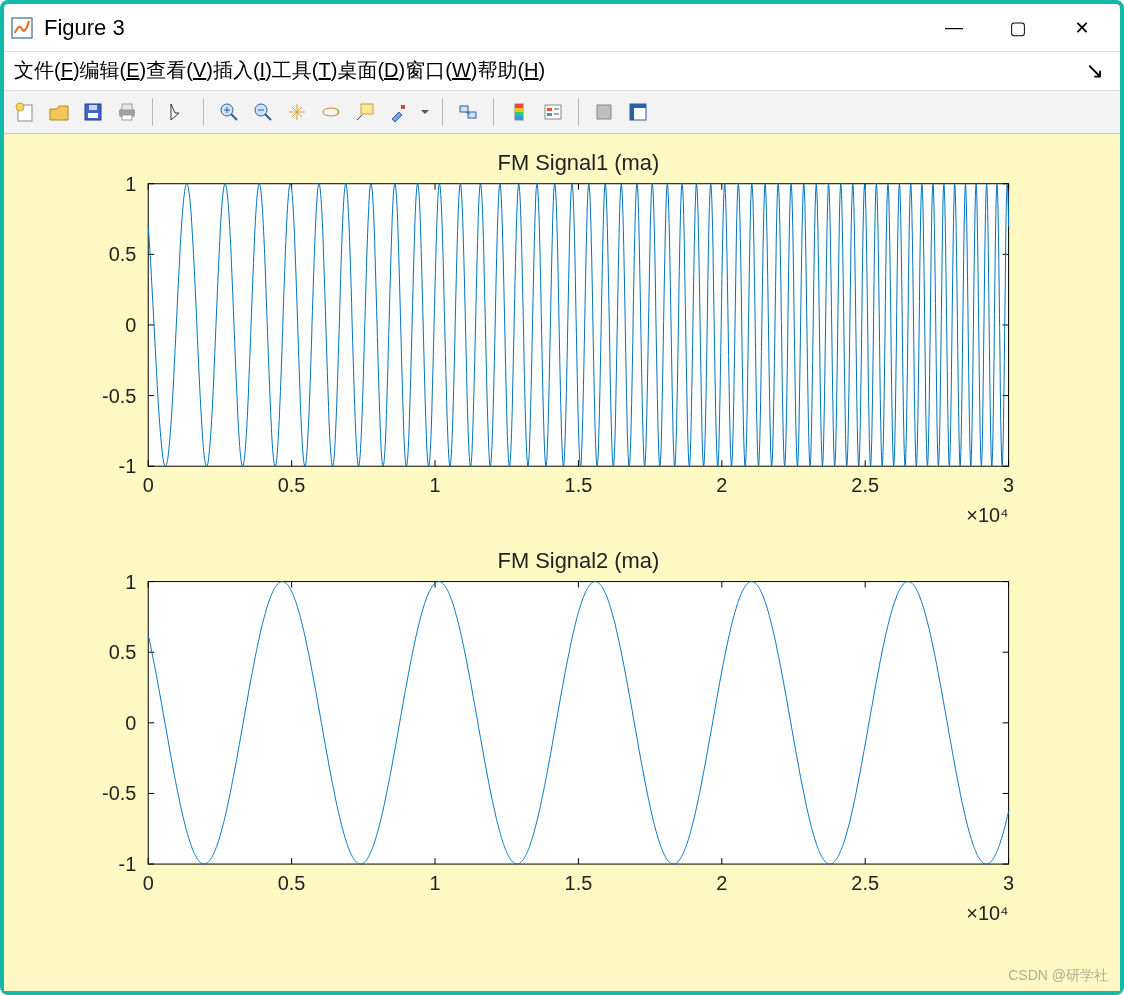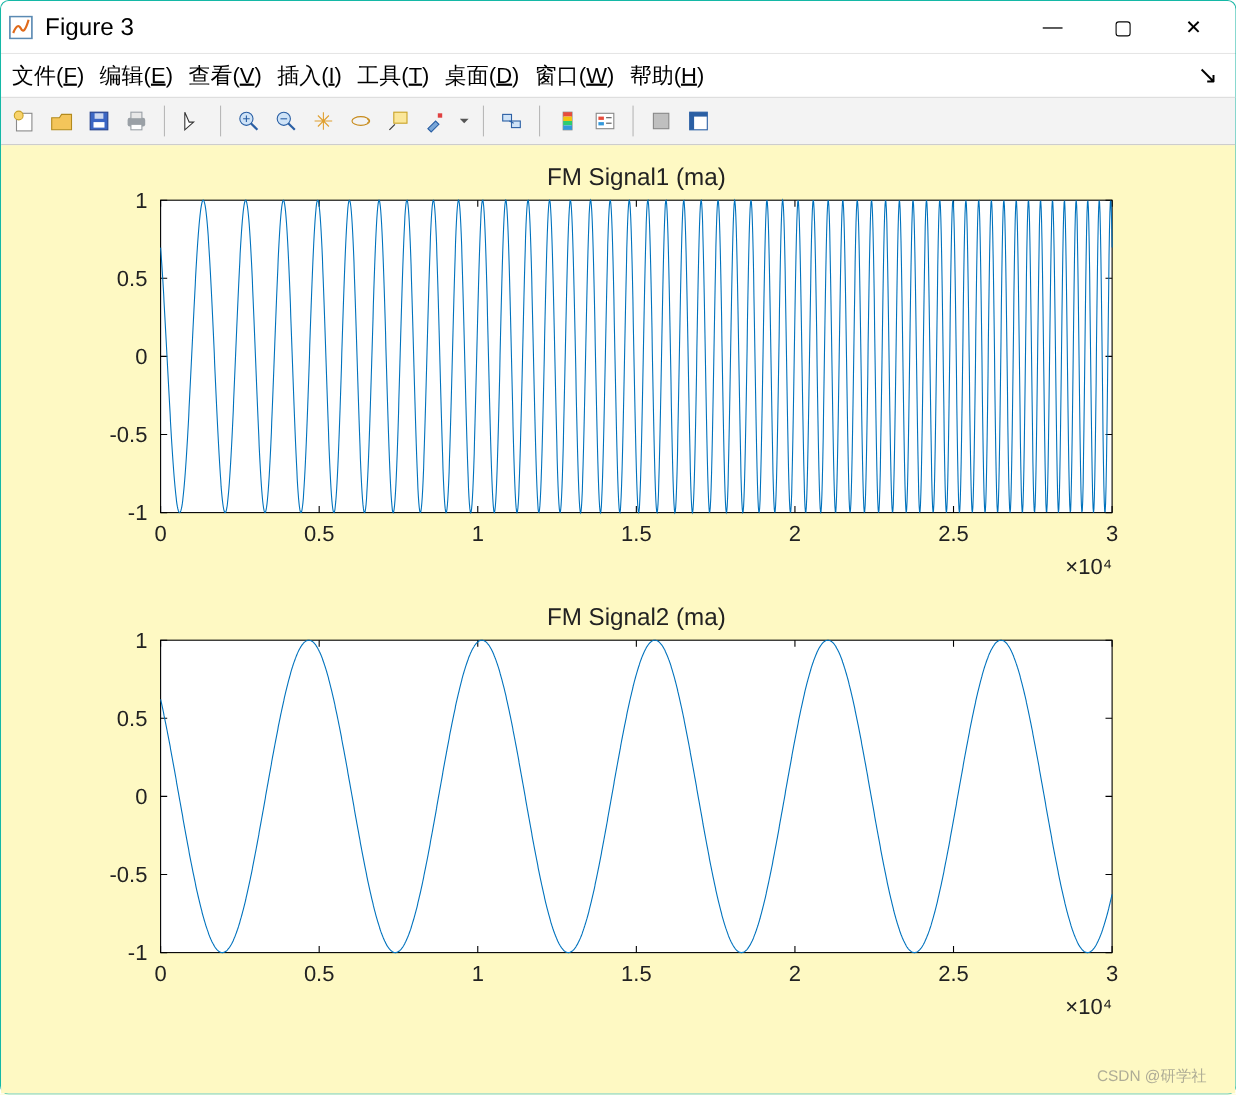--- a/index.html
+++ b/index.html
@@ -7,21 +7,21 @@
     font-family: "Segoe UI", "Microsoft YaHei", sans-serif;
     background: #fff;
     width: 1124px;
     height: 995px;
     overflow: hidden;
     position: relative;
   }
   .window {
     width: 1124px;
     height: 995px;
-    border: 1px solid #14b8a6;
+    border: 4px solid #14b8a6;
     border-radius: 8px;
     background: #f0f0f0;
     display: flex;
     flex-direction: column;
   }
   .titlebar {
     height: 48px;
     background: #fff;
     border-bottom: 1px solid #e0e0e0;
     display: flex;
@@ -39,21 +39,20 @@
   .win-btn {
     width: 64px; height: 48px; display:flex; align-items:center; justify-content:center;
     font-size: 18px; color:#000;
   }
   .menubar {
     height: 40px;
     background: #fff;
     border-bottom: 1px solid #d9d9d9;
     display:flex; align-items:center;
     padding: 0 10px;
-    gap: 14px;
     font-size: 20px;
     color:#000;
   }
   .menubar .menu-item { cursor: default; white-space:nowrap;}
   .menubar .dock-arrow { margin-left:auto; font-size:22px; padding-right:6px;}
   .toolbar {
     height: 44px;
     background: #f3f3f3;
     border-bottom: 1px solid #c9c9c9;
     display:flex; align-items:center;
@@ -72,21 +71,21 @@
     flex:1;
     background:#fef9c3;
     position:relative;
   }
   svg.fig { width:100%; height:100%; display:block;}
   .tick-label { font-size:20px; fill:#222; font-family:Arial, sans-serif;}
   .axis-title { font-size:22px; fill:#222; font-family:Arial, sans-serif;}
   .chart-line { stroke:#0072bd; stroke-width:1; fill:none; }
   .axis-box { stroke:#000; stroke-width:1; fill:#fff;}
   .watermark {
-    position:absolute; right:26px; bottom:6px;
+    position:absolute; right:12px; bottom:6px;
     font-size:14px; color:rgba(120,120,120,.6);
     font-family:Arial,sans-serif;
   }
   u.mn { text-decoration: underline; }
 </style>
 </head>
 <body>
 
 <div class="window">
 

